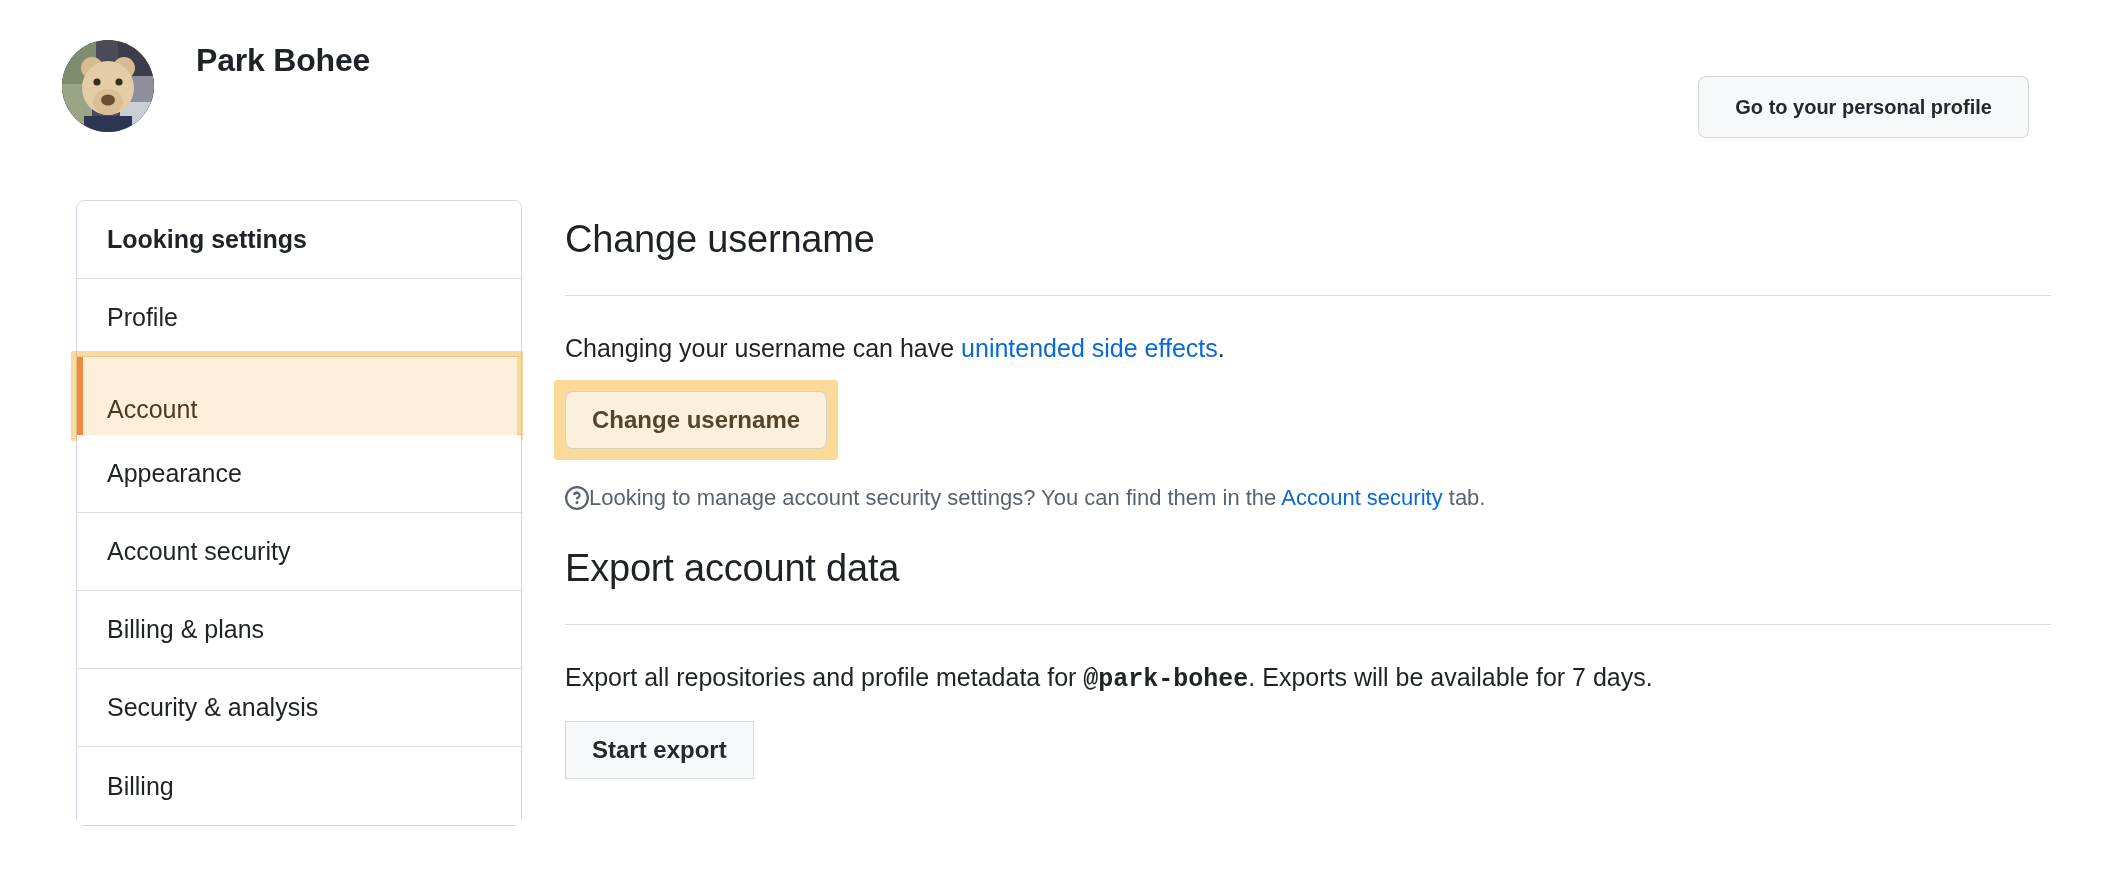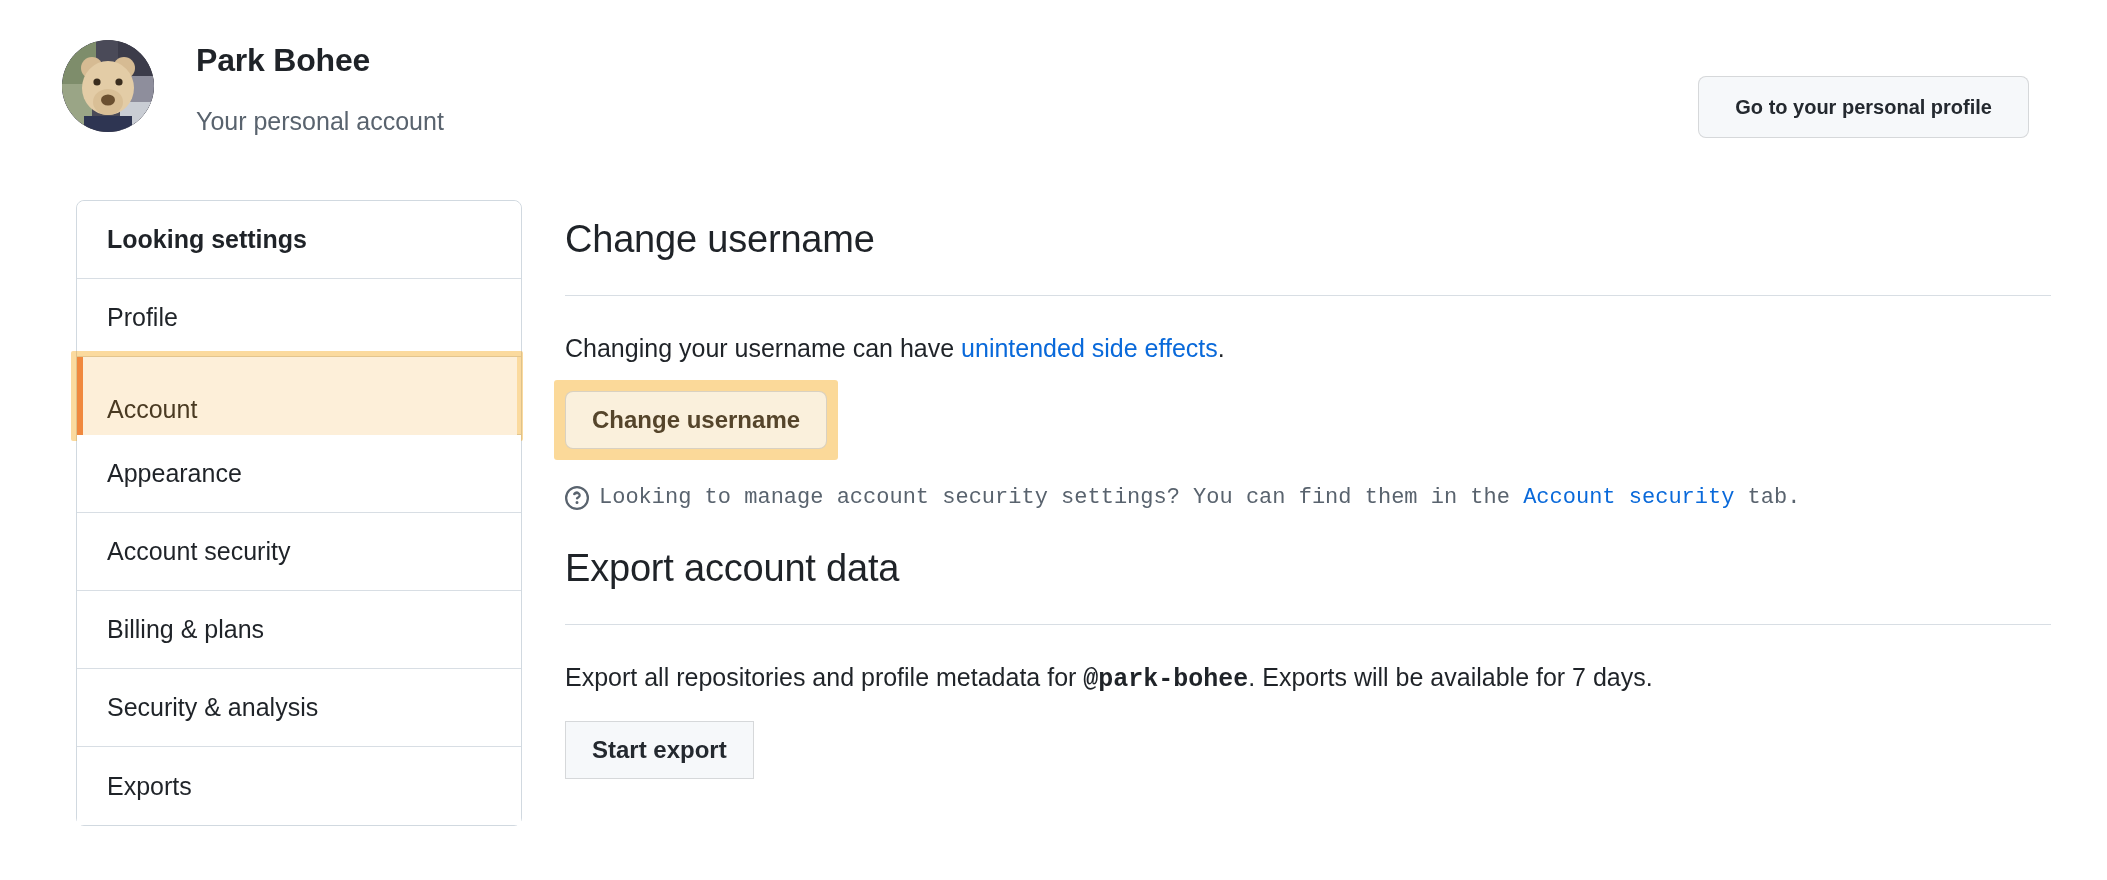--- a/index.html
+++ b/index.html
@@ -210,25 +210,23 @@
     font-weight: 600;
     color: #55452b;
     white-space: nowrap;
     cursor: pointer;
   }
 
   .note {
     margin-top: 34px;
     display: flex;
     align-items: center;
-    gap: 10px;
     font-size: 22px;
     color: #59636e;
     line-height: 1.4;
-    font-family: Liberation Mono, monospace;
   }
   .note svg { display: block; flex: none; }
 
   .export-section { margin-top: 29px; }
 
   .start-btn {
     margin-top: 22px;
     display: inline-flex;
     align-items: center;
     height: 58px;
@@ -269,21 +267,20 @@
         <ellipse cx="46" cy="62" rx="15" ry="13" fill="#d9bf96"></ellipse>
         <ellipse cx="46" cy="60" rx="7" ry="5.5" fill="#6b5030"></ellipse>
         <circle cx="35" cy="42" r="3.6" fill="#3a2d1e"></circle>
         <circle cx="57" cy="42" r="3.6" fill="#3a2d1e"></circle>
         <rect x="22" y="76" width="48" height="16" fill="#2e3552"></rect>
       </g>
     </svg>
   </div>
 
   <div class="header-name">Park Bohee</div>
-  <div class="header-sub">Your personal account</div>
 
   <button class="profile-btn">Go to your personal profile</button>
 </div>
 
 <nav class="sidebar">
   <div class="side-item">
     <span class="side-label">Looking settings</span>
   </div>
 
   <div class="side-item">
@@ -308,21 +305,21 @@
   <div class="side-item">
     <span class="side-label">Billing &amp; plans</span>
   </div>
 
 
   <div class="side-item">
     <span class="side-label">Security &amp; analysis</span>
   </div>
 
   <div class="side-item last">
-    <span class="side-label">Exports</span>
+    <span class="side-label">Billing</span>
   </div>
 </nav>
 
 <main class="main">
 
   <section>
     <h2 class="section-title">Change username</h2>
     <div class="rule"></div>
 
     <p class="body-text" style="margin:34px 0 0 0;">

